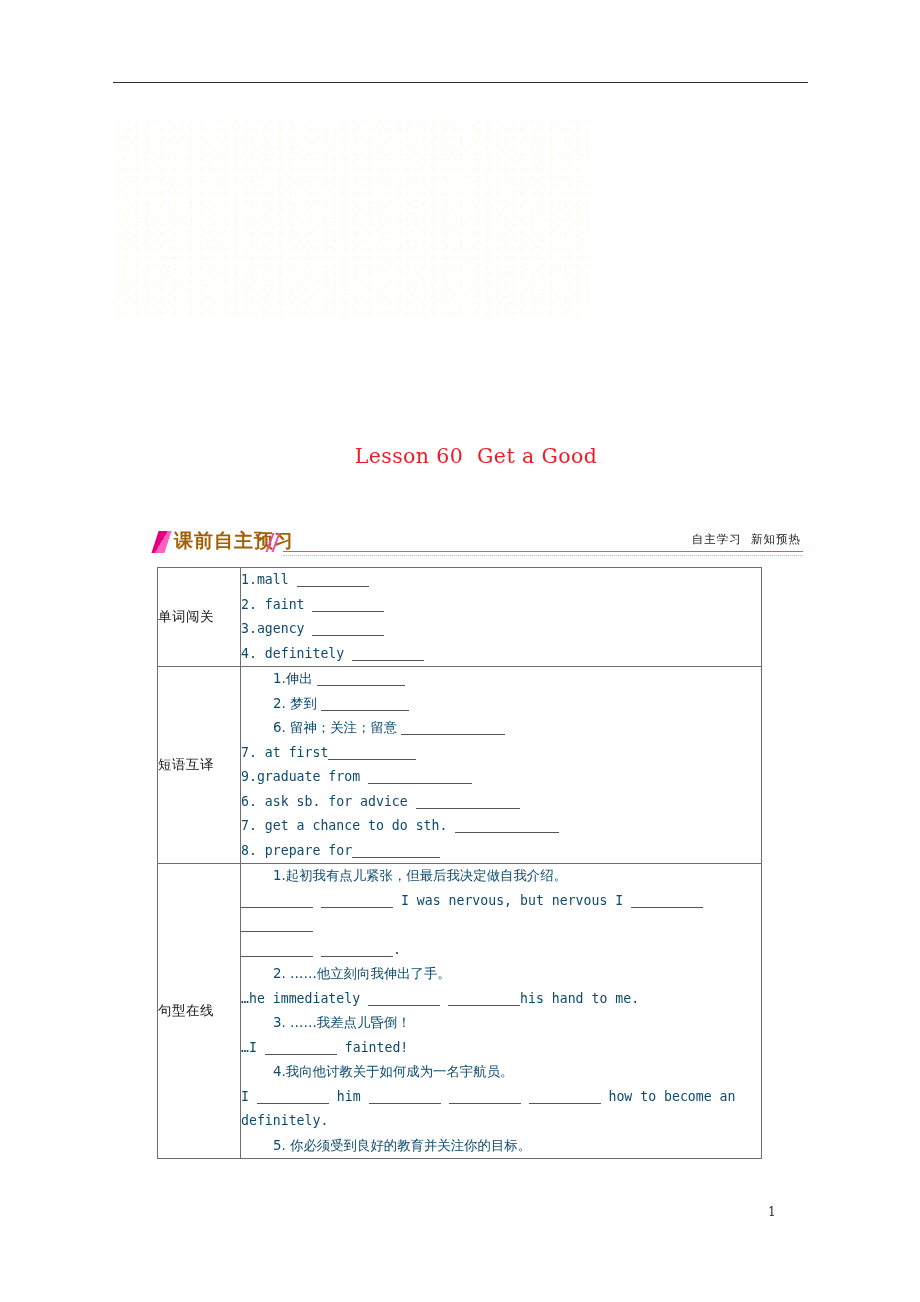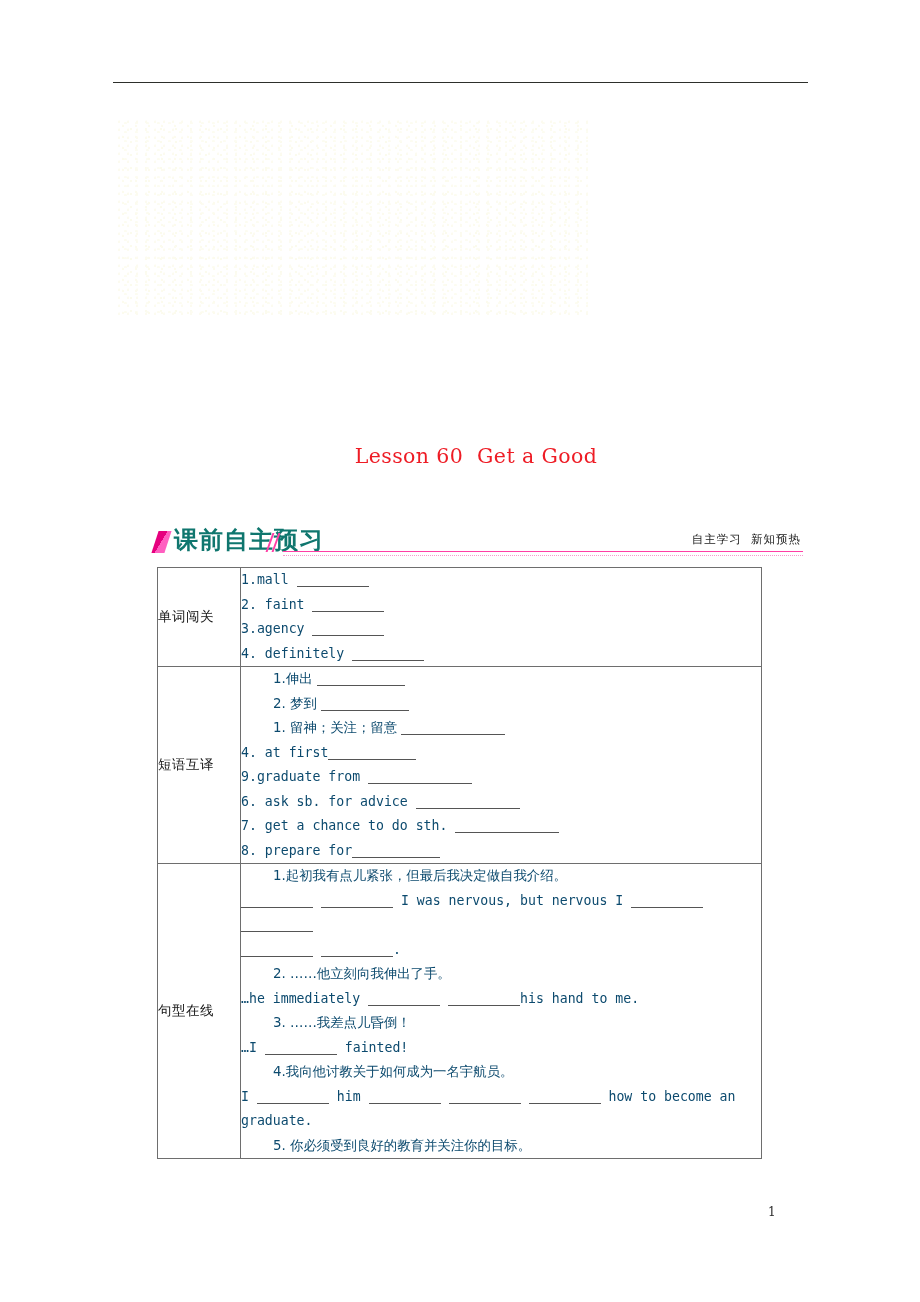--- a/index.html
+++ b/index.html
@@ -92,24 +92,24 @@
     height: 22px;
     background: linear-gradient(105deg, #e6007e 0 48%, #ff5fc0 48% 100%);
     transform: skewX(-18deg);
   }
   .banner-title {
     position: absolute;
     left: 19px;
     top: 0px;
     font-family: "DejaVu Sans", "Liberation Sans", sans-serif;
     font-weight: bold;
-    font-size: 24px;
+    font-size: 19px;
     line-height: 30px;
     letter-spacing: 1px;
-    color: #0f766e;
+    color: #a16207;
     white-space: nowrap;
   }
   .banner-dbl {
     position: absolute;
     left: 113px;
     top: 8px;
     width: 16px;
     height: 19px;
   }
   .banner-dbl i {
@@ -248,22 +248,22 @@
           <div class="qline"><span>3.agency </span><span class="blank b-md"></span></div>
           <div class="qline"><span>4. definitely </span><span class="blank b-md"></span></div>
         </td>
       </tr>
 
       <tr>
         <td class="label-cell">短语互译</td>
         <td class="body-cell">
           <div class="qline cn"><span>1.伸出 </span><span class="blank b-lg"></span></div>
           <div class="qline cn"><span>2. 梦到 </span><span class="blank b-lg"></span></div>
-          <div class="qline cn"><span>1. 留神；关注；留意 </span><span class="blank b-xl"></span></div>
-          <div class="qline"><span>4. at first</span><span class="blank b-lg"></span></div>
+          <div class="qline cn"><span>6. 留神；关注；留意 </span><span class="blank b-xl"></span></div>
+          <div class="qline"><span>7. at first</span><span class="blank b-lg"></span></div>
           <div class="qline"><span>9.graduate from </span><span class="blank b-xl"></span></div>
           <div class="qline"><span>6. ask sb. for advice </span><span class="blank b-xl"></span></div>
           <div class="qline"><span>7. get a chance to do sth. </span><span class="blank b-xl"></span></div>
           <div class="qline"><span>8. prepare for</span><span class="blank b-lg"></span></div>
         </td>
       </tr>
 
       <tr>
         <td class="label-cell">句型在线</td>
         <td class="body-cell">
@@ -279,21 +279,21 @@
           <div class="qline"><span>…he immediately </span><span class="blank b-md"></span> <span class="blank b-md"></span><span>his hand to me.</span></div>
 
           <div class="qline cn"><span>3. ……我差点儿昏倒！</span></div>
 
           <div class="qline"><span>…I </span><span class="blank b-md"></span><span> fainted!</span></div>
 
           <div class="qline cn"><span>4.我向他讨教关于如何成为一名宇航员。</span></div>
 
           <div class="qline"><span>I </span><span class="blank b-md"></span> <span>him </span><span class="blank b-md"></span> <span class="blank b-md"></span> <span class="blank b-md"></span> <span>how to become an</span></div>
 
-          <div class="qline"><span>graduate.</span></div>
+          <div class="qline"><span>definitely.</span></div>
 
           <div class="qline cn"><span>5. 你必须受到良好的教育并关注你的目标。</span></div>
 
         </td>
       </tr>
 
     </tbody>
   </table>
 
   <div class="page-number">1</div>

